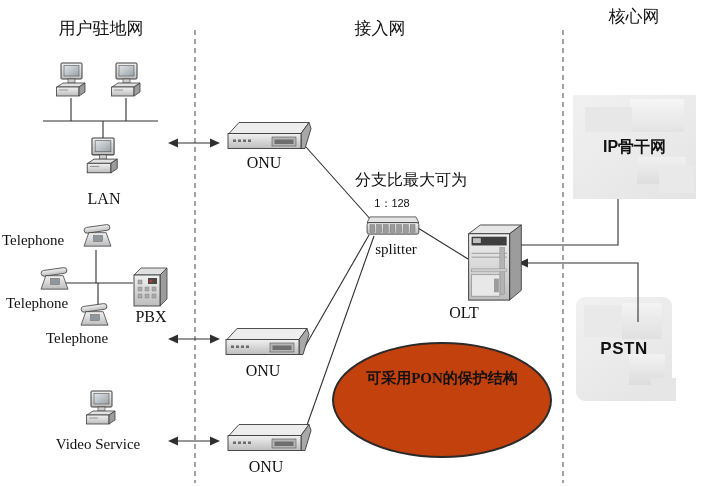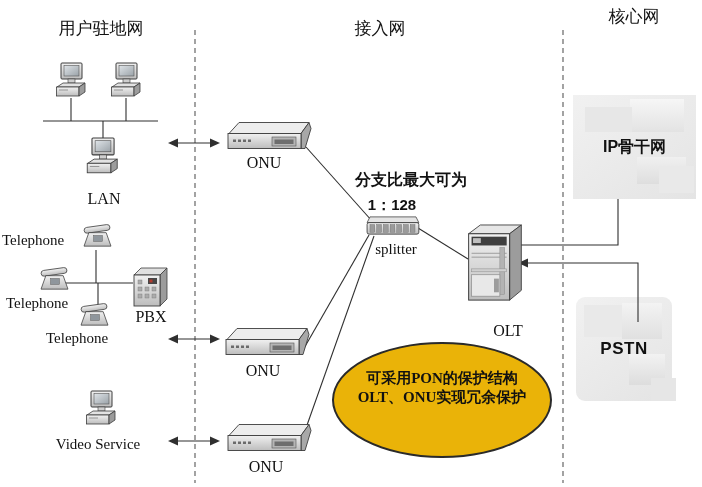--- a/index.html
+++ b/index.html
@@ -16,34 +16,34 @@
   .lbl{position:absolute;font-size:16px;white-space:nowrap;line-height:1.1;}
   .lbl.small{font-size:15px;}
   .lbl.center{transform:translateX(-50%);}
   .hdr{
     position:absolute;transform:translateX(-50%);white-space:nowrap;
     font-weight:normal;font-size:17px;
     font-family:"Liberation Sans","DejaVu Sans",sans-serif;
   }
   .ann{
     position:absolute;transform:translateX(-50%);white-space:nowrap;
-    font-weight:bold;font-family:"Liberation Sans","DejaVu Sans",sans-serif;
+    font-weight:normal;font-family:"Liberation Sans","DejaVu Sans",sans-serif;
   }
   .cloud{position:absolute;background:linear-gradient(145deg,#f1f1f1,#e4e4e4);}
   .cloud .layer{position:absolute;}
   .cloud .txt{
     position:absolute;left:0;top:0;right:0;bottom:0;
     display:flex;align-items:center;justify-content:center;
     font-family:"Liberation Sans","DejaVu Sans",sans-serif;font-weight:bold;
   }
   .cloud .txt.ip{font-size:16px;}
   .cloud .txt.pstn{font-size:17px;letter-spacing:.5px;}
   .note{
     position:absolute;left:332px;top:342px;width:220px;height:116px;
-    border:2px solid #2a2a2a;border-radius:50%;background:#eab308;
+    border:2px solid #2a2a2a;border-radius:50%;background:#c2410c;
     box-sizing:border-box;text-align:center;padding-top:25px;
     font-weight:bold;font-size:15px;line-height:19px;white-space:nowrap;
   }
 </style>
 </head>
 <body>
 
 <svg width="0" height="0" style="position:absolute" aria-hidden="true">
   <defs>
     <linearGradient id="gMetal" x1="0" y1="0" x2="0" y2="1">
@@ -248,33 +248,32 @@
     </div>
   <div class="lbl center" style="left:263px;top:362px;">ONU</div>
   <div class="icon" style="left:225px;top:422px;width:88px;height:33px;">
       <svg>
         <use href="#sym-onu"></use>
       </svg>
     </div>
   <div class="lbl center" style="left:266px;top:458px;">ONU</div>
 
   <div class="ann" style="left:411px;top:170px;font-size:16px;">分支比最大可为</div>
-  <div class="ann" style="left:392px;top:196px;font-size:15px;">1：128</div>
+  <div class="ann" style="left:392px;top:196px;font-size:11px;">1：128</div>
   <div class="icon" style="left:363px;top:214px;width:58px;height:23px;">
       <svg>
         <use href="#sym-splitter"></use>
       </svg>
     </div>
   <div class="lbl small center" style="left:396px;top:241px;text-align:right;">splitter</div>
 
   <div class="icon" style="left:464px;top:224px;width:60px;height:80px;">
       <svg>
         <use href="#sym-olt"></use>
       </svg>
     </div>
-  <div class="lbl center" style="left:508px;top:304px;margin-top:18px;">OLT</div>
+  <div class="lbl center" style="left:464px;top:304px;">OLT</div>
 
   <div class="note">
     <div>可采用PON的保护结构</div>
-    <div>OLT、ONU实现冗余保护</div>
   </div>
 
 </div>
 
 </body></html>

